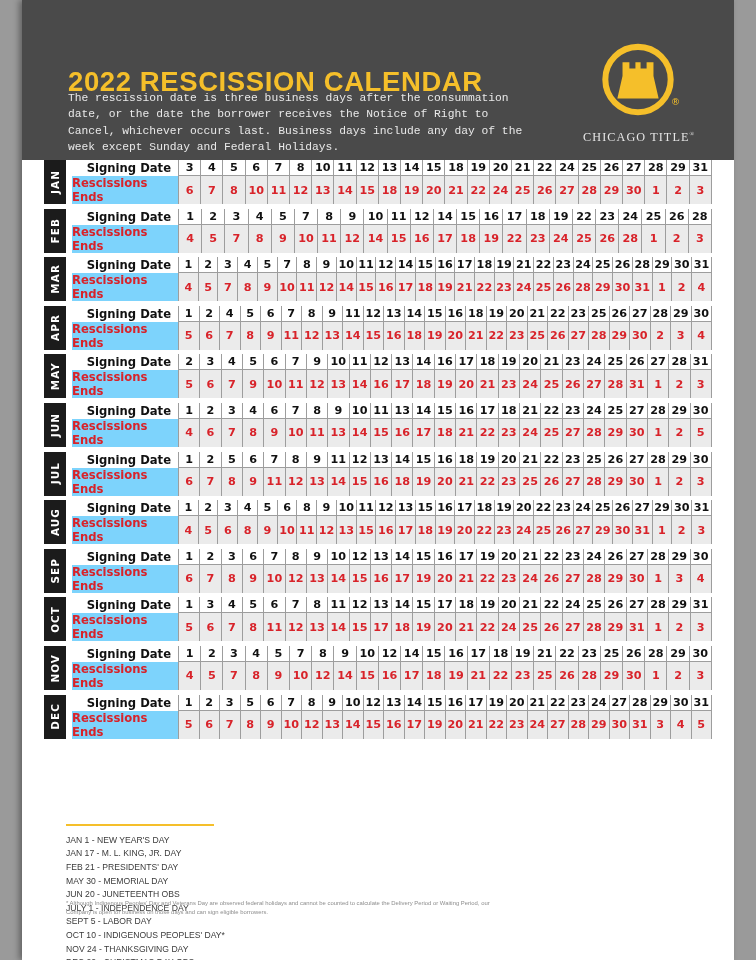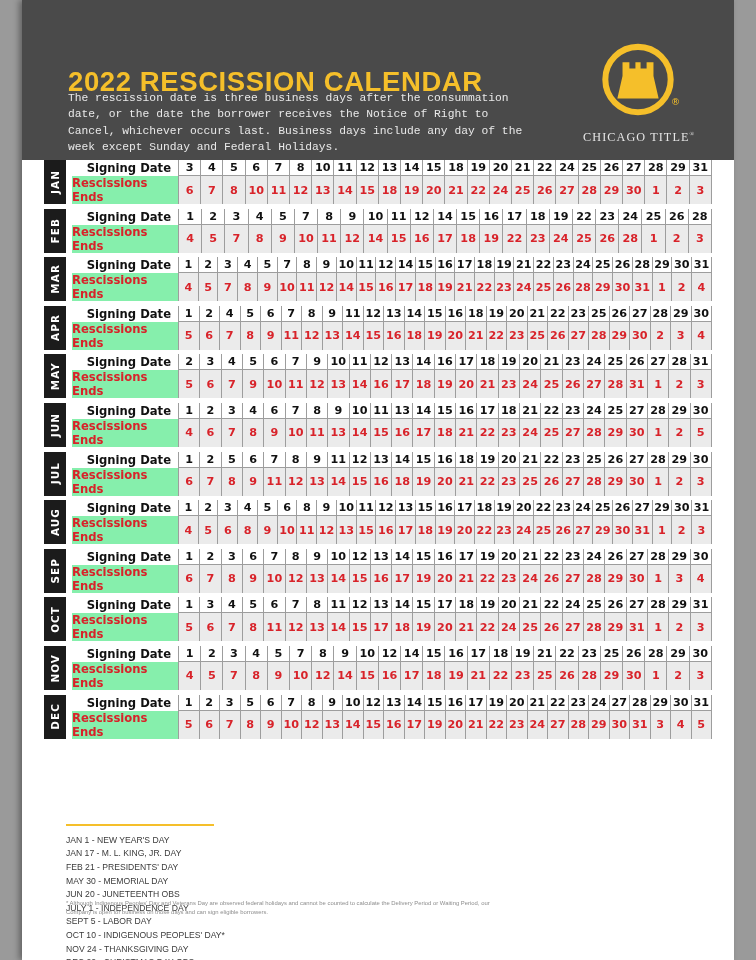--- a/index.html
+++ b/index.html
@@ -59,21 +59,21 @@
     font-family:"DejaVu Sans",sans-serif;
   }
   .mrows{flex:1 1 auto;display:flex;flex-direction:column;padding-left:6px;}
   .rw{display:flex;flex:1 1 50%;}
   .rlabel{
     flex:0 0 106px;display:flex;align-items:center;justify-content:flex-end;
     padding-right:7px;font-size:11.6px;font-weight:bold;
     font-family:"DejaVu Sans",sans-serif;box-sizing:border-box;
   }
   .rw-sign .rlabel{background:#ffffff;color:#111111;}
-  .rw-resc .rlabel{background:#86efac;color:#d8232a;}
+  .rw-resc .rlabel{background:#7dd3fc;color:#d8232a;}
   .cells{flex:1 1 auto;display:flex;}
   .cell{
     flex:1 1 0;min-width:0;
     display:flex;align-items:center;justify-content:center;
     font-size:11.2px;font-weight:bold;
     font-family:"DejaVu Sans",sans-serif;
     border-left:1px solid #9d9d9d;
     box-sizing:border-box;
   }
   .rw-sign .cell{background:#ffffff;color:#111111;border-bottom:1px solid #9d9d9d;}

